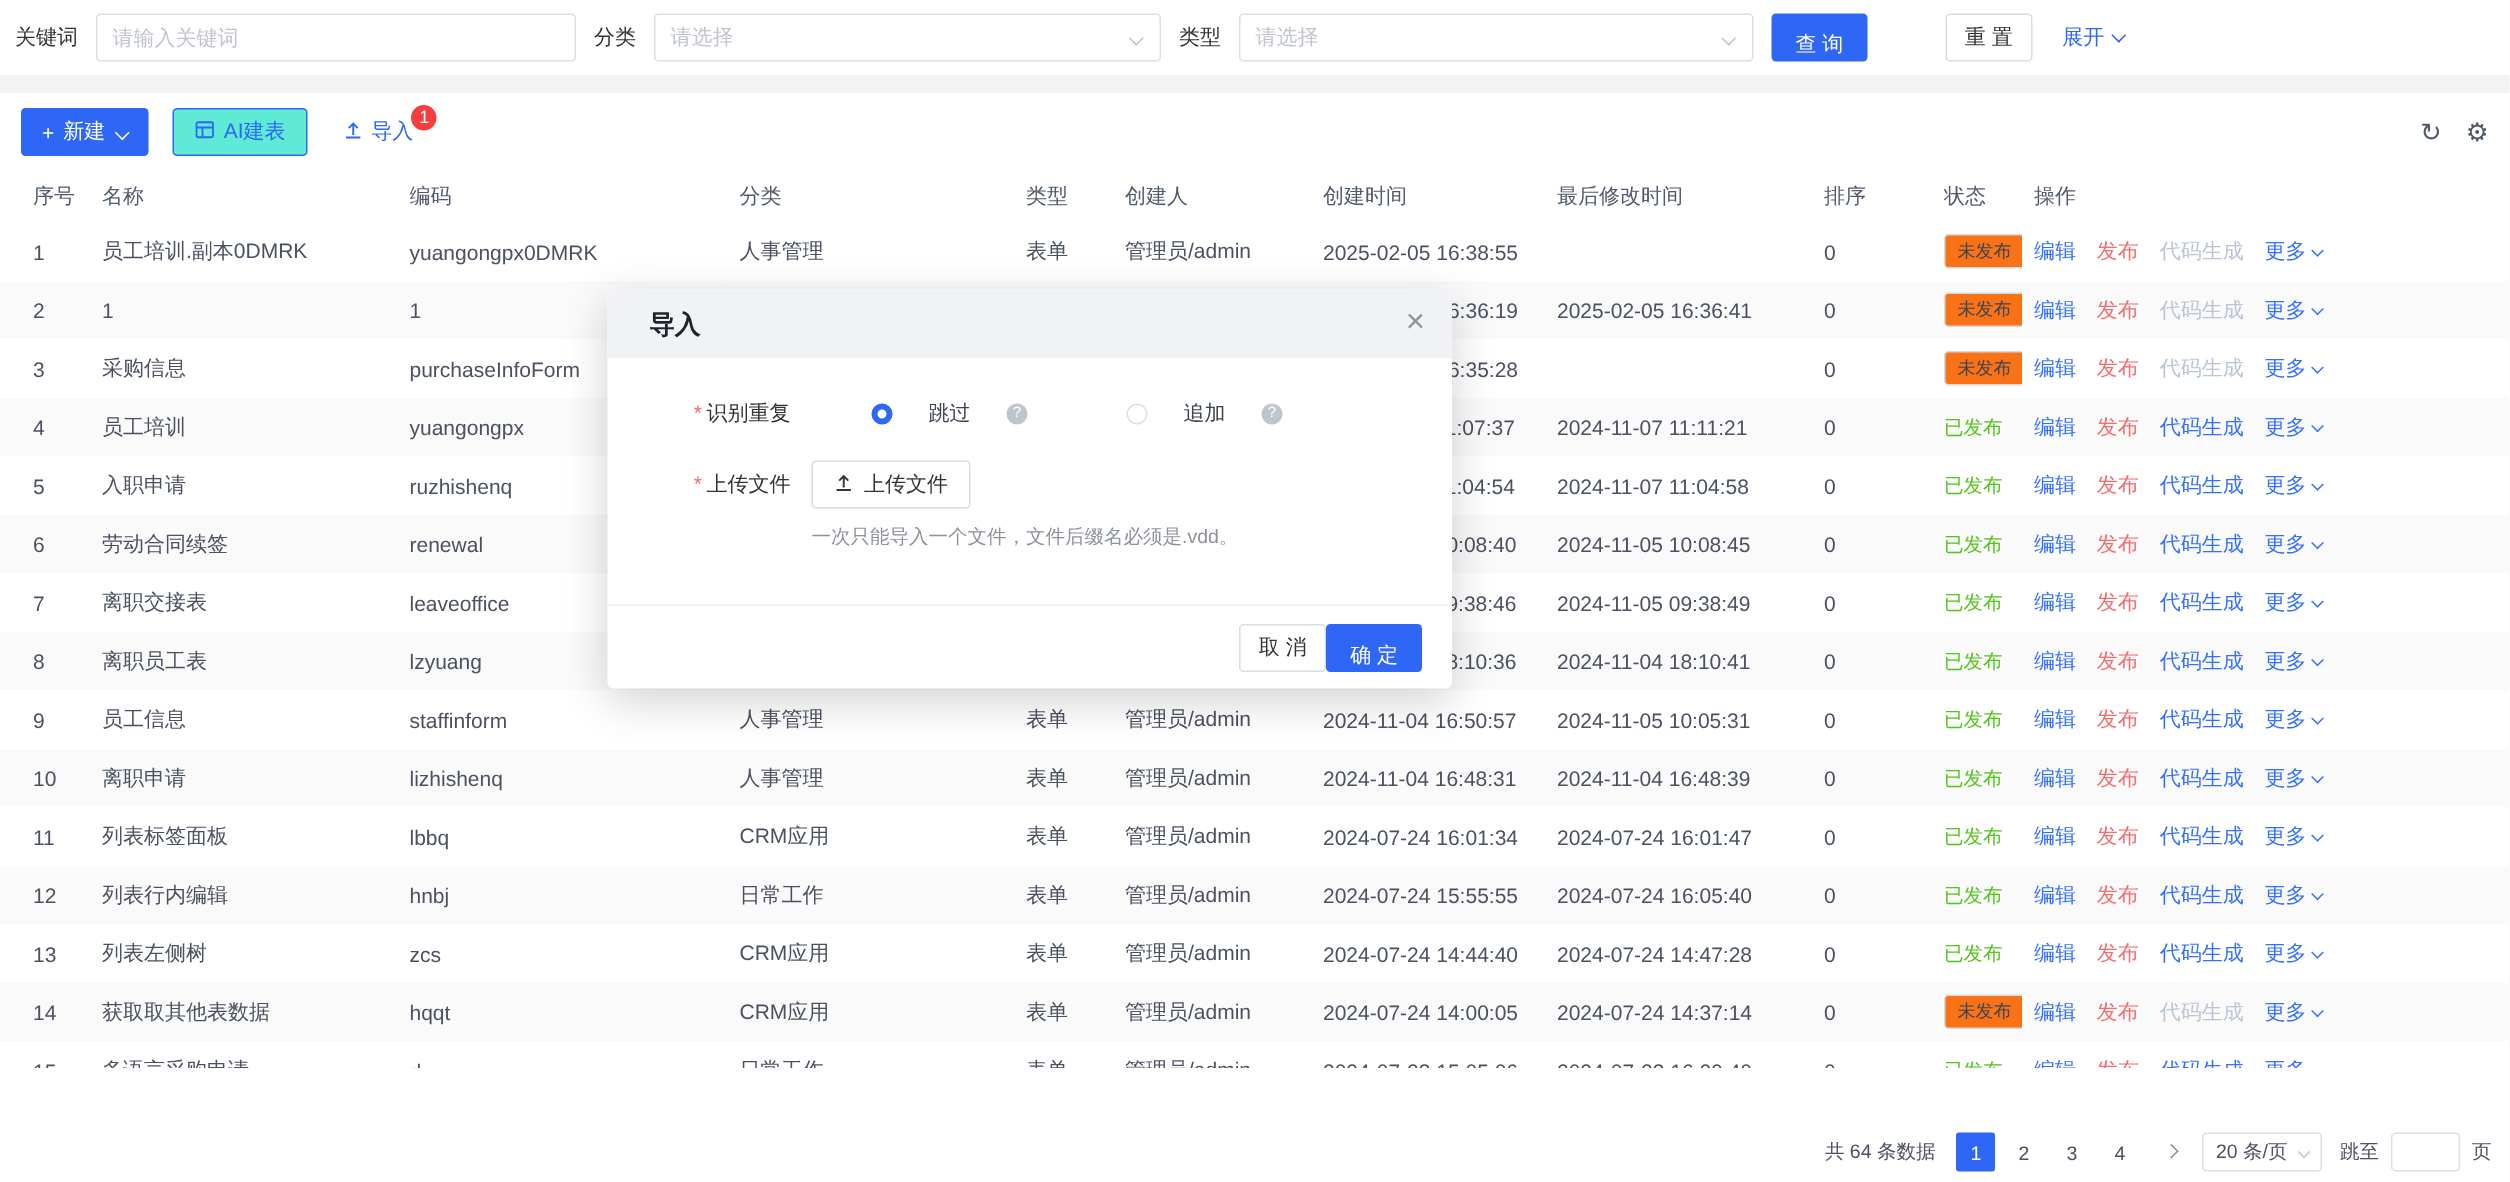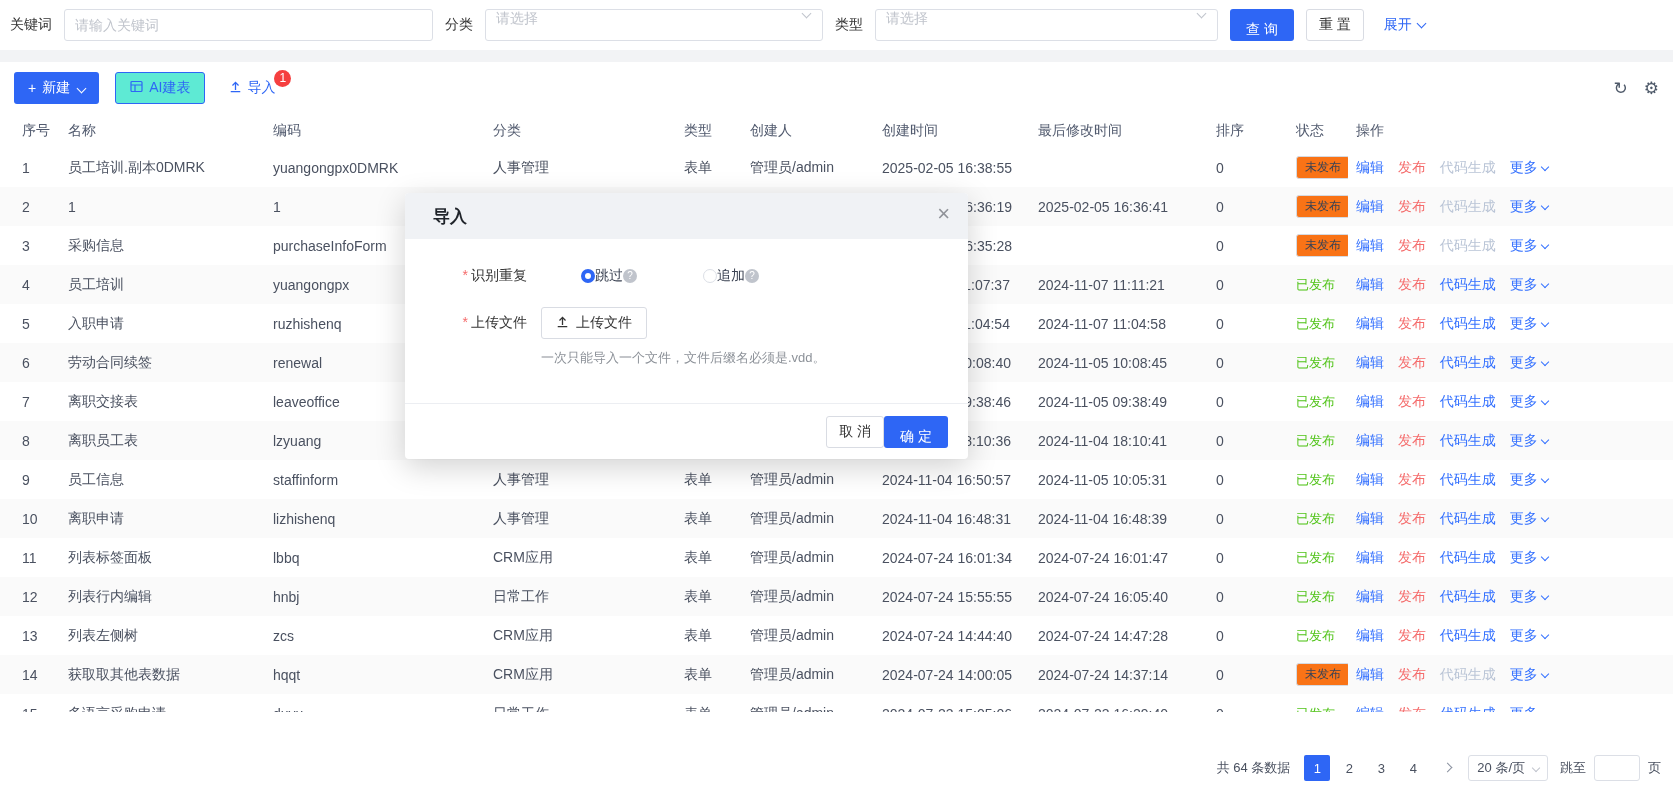--- a/index.html
+++ b/index.html
@@ -3,32 +3,32 @@
 <meta charset="utf-8">
 <style>
   * { margin:0; padding:0; box-sizing:border-box; }
   html,body { width:1673px; height:788px; overflow:hidden; }
   body { font-family:"Liberation Sans","DejaVu Sans",sans-serif; font-size:14px; background:#f2f3f5; color:#3c4353; }
   #app { position:relative; width:1673px; height:788px; }
 
   
   .filter-bar { position:absolute; top:0; left:0; right:0; height:50px; background:#fff; display:flex; align-items:center; padding:0 10px; gap:12px; }
   .f-label { color:#333; white-space:nowrap; }
-  .f-input { width:369px; height:32px; border:1px solid #dcdfe6; border-radius:3px; padding:0 10px; font-size:14px; color:#8b5cf6; outline:none; font-family:inherit; }
+  .f-input { width:320px; height:32px; border:1px solid #dcdfe6; border-radius:3px; padding:0 10px; font-size:14px; color:#8b5cf6; outline:none; font-family:inherit; }
   .f-input::placeholder { color:#c0c4cc; }
-  .f-select { position:relative; height:32px; border:1px solid #dcdfe6; border-radius:3px; display:flex; align-items:flex-start; padding:0 26px 0 10px; background:#fff; cursor:pointer; }
+  .f-select { position:relative; height:32px; border:1px solid #dcdfe6; border-radius:3px; display:flex; align-items:center; padding:0 26px 0 10px; background:#fff; cursor:pointer; }
   .f-select .ph { color:#c0c4cc; }
   .f-select .chev { position:absolute; right:12px; color:#c0c4cc; }
   .sel-category { width:338px; }
   .sel-type { width:343px; }
   .chev { display:inline-block; width:7px; height:7px; border-right:1.5px solid currentColor; border-bottom:1.5px solid currentColor; transform:rotate(45deg); vertical-align:2px; }
   .chev.right { transform:rotate(-45deg); }
   .btn { height:32px; border-radius:3px; border:none; font-size:14px; cursor:pointer; font-family:inherit; white-space:nowrap; }
   .btn.primary { background:var(--accent,#2e66f5); color:#fff; padding:12px 16px; }
-  .btn.plain { background:#fff; border:1px solid #d9dce3; color:#333; padding:0 12px; }
+  .btn.plain { background:#fff; border:1px solid #d9dce3; color:#333; padding:0 12px;margin-left:40px; }
   .expand-link { color:var(--accent,#2e66f5); cursor:pointer; margin-left:8px; white-space:nowrap; }
   .expand-link .chev { margin-left:6px; }
 
   
   .content { position:absolute; top:62px; left:0; right:0; bottom:0; background:#fff; }
   .toolbar { height:52px; display:flex; align-items:center; padding:0 14px; gap:16px; }
   .btn-new { display:inline-flex; align-items:center; gap:6px; background:var(--accent,#2e66f5); color:#fff; height:32px; padding:0 14px; border-radius:3px; border:none; font-size:14px; cursor:pointer; font-family:inherit; }
   .btn-new .chev { margin-left:2px; }
   .btn-ai { display:inline-flex; align-items:center; gap:6px; background:#5eead4; color:var(--accent,#2e66f5); border:1px solid var(--accent,#2e66f5); height:32px; padding:0 14px; border-radius:3px; font-size:14px; cursor:pointer; font-family:inherit; }
   .import-link { position:relative; display:inline-flex; align-items:center; gap:5px; color:var(--accent,#2e66f5); cursor:pointer; margin-left:8px; }
@@ -66,21 +66,21 @@
 
   
   .modal { position:absolute; left:405px; top:193px; width:563px; height:266px; background:#fff; border-radius:4px; box-shadow:0 8px 30px rgba(0,0,0,0.18); z-index:100; }
   .modal-header { height:46px; background:#f0f2f5; border-radius:4px 4px 0 0; display:flex; align-items:center; padding:0 28px; font-size:17px; font-weight:600; color:#1f2329; position:relative; }
   .modal-close { position:absolute; right:18px; top:10px; font-size:22px; color:#909399; cursor:pointer; font-weight:400; line-height:1; }
   .modal-body { padding:28px 30px 0 30px; }
   .form-row { display:flex; align-items:center; margin-bottom:22px; }
   .form-label { width:92px; text-align:right; margin-right:14px; color:#333; white-space:nowrap; }
   .req { color:var(--danger,#f56c6c); margin-right:3px; }
   .radio-group { display:flex; align-items:center; }
-  .radio-item { display:flex; align-items:center; gap:0; cursor:pointer;padding-left:40px; }
+  .radio-item { display:flex; align-items:center; gap:24px; cursor:pointer;padding-left:40px; }
   .radio-item + .radio-item { margin-left:26px; }
   .radio { width:14px; height:14px; border-radius:50%; border:1px solid #dcdfe6; background:#fff; display:inline-block; }
   .radio.checked { border:4px solid var(--accent,#2e66f5); }
   .help-icon { width:14px; height:14px; border-radius:50%; background:#c0c4cc; color:#fff; font-size:10px; line-height:14px; text-align:center; display:inline-block; cursor:pointer; }
   .upload-btn { display:inline-flex; align-items:center; gap:7px; height:32px; padding:0 14px; border:1px solid #d9dce3; border-radius:3px; background:#fff; color:#333; font-size:14px; cursor:pointer; font-family:inherit; }
   .upload-hint { margin:-12px 0 0 106px; color:#8d9299; font-size:13px; }
   .modal-footer { position:absolute; bottom:0; left:0; right:0; height:56px; border-top:1px solid #eceef2; display:flex; align-items:center; justify-content:flex-end; gap:0; padding-right:20px; }
 
   
   .watermark { position:absolute; right:10px; top:686px; z-index:60; color:#fff; font-size:23px; font-weight:600; letter-spacing:1px; text-shadow:0 0 4px rgba(0,0,0,0.45), 0 1px 2px rgba(0,0,0,0.35); pointer-events:none; }

